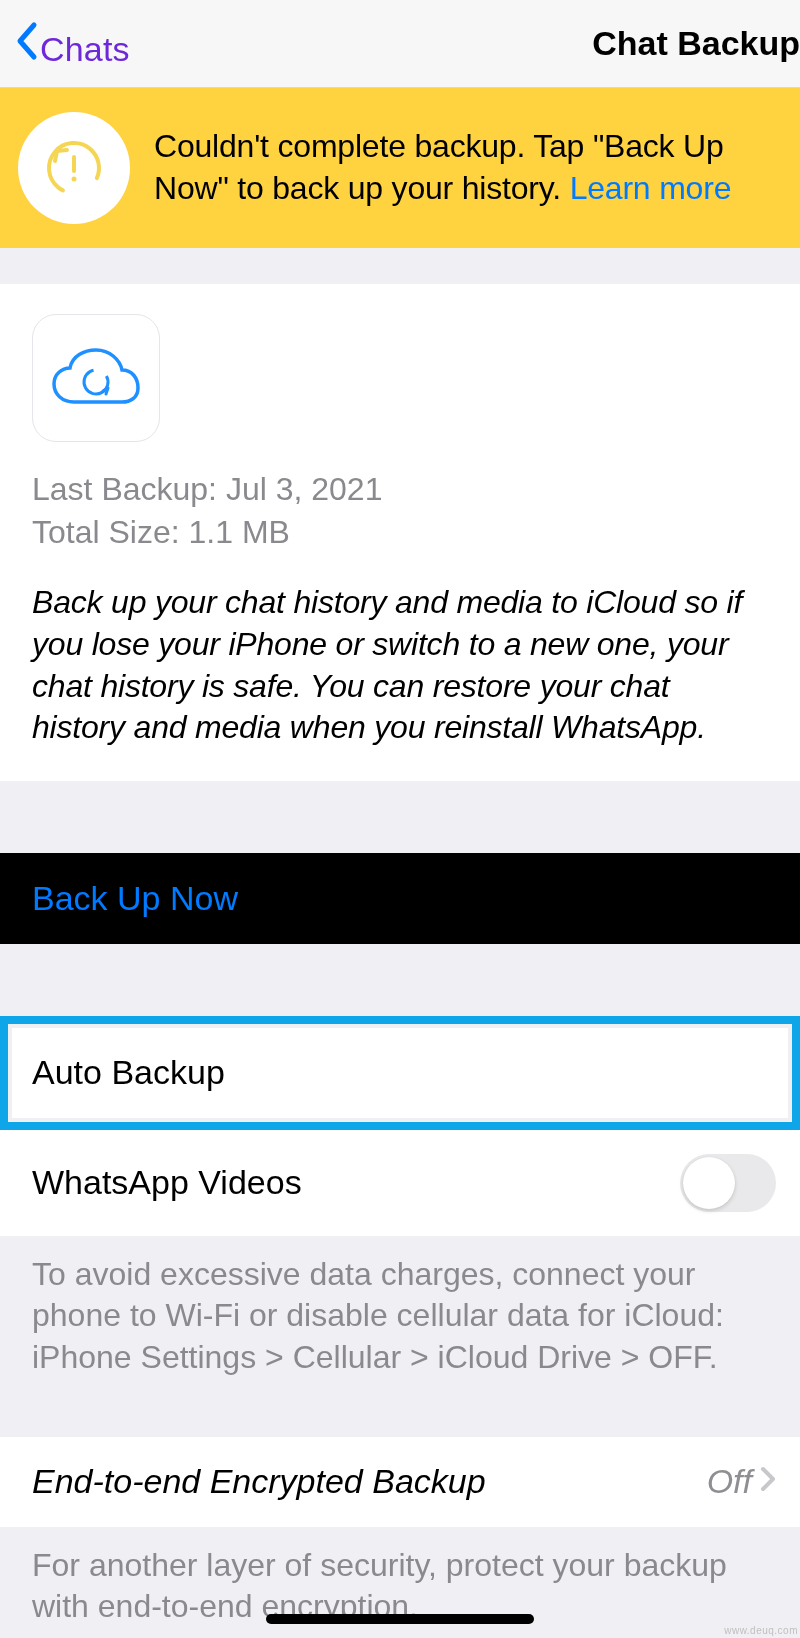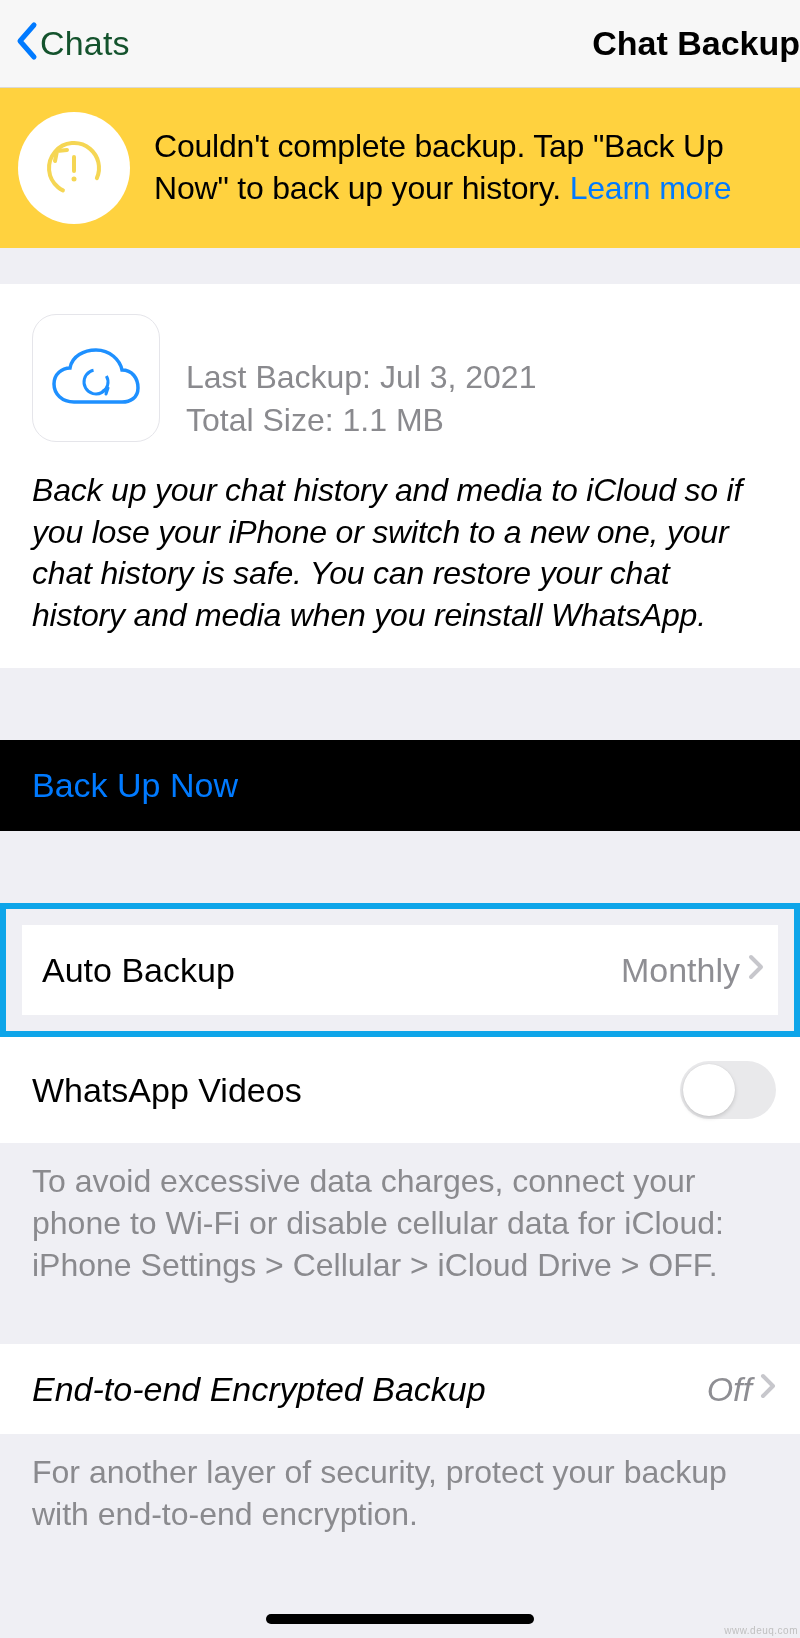--- a/index.html
+++ b/index.html
@@ -19,23 +19,23 @@
     .header {
       height: 88px;
       background: #f7f7f7;
       display: flex;
       align-items: center;
       position: relative;
       border-bottom: 1px solid #d9d9d9;
     }
     .back-btn {
       display: flex;
-      align-items: center;
+      align-items: flex-end;
       padding-left: 14px;
-      color: #14532d;
+      color: #6d28d9;
     }
     .back-chevron {
       font-size: 50px;
       font-weight: 400;
       line-height: 1;
     }
     .back-label {
       font-size: 34px;
       margin-left: 2px;
       letter-spacing: 0.2px;
@@ -78,23 +78,24 @@
     }
     .section {
       background: #fff;
     }
     .info-section {
       padding: 30px 32px 32px 32px;
       margin-top: 36px;
     }
     .info-header {
       display: flex;
-      align-items: flex-end;
+      align-items: flex-start;
       gap: 26px;
       margin-bottom: 28px;
+      flex-direction: column;
     }
     .cloud-icon-box {
       width: 128px;
       height: 128px;
       border: 1px solid #e5e5ea;
       border-radius: 24px;
       display: flex;
       align-items: center;
       justify-content: center;
       flex-shrink: 0;
@@ -141,22 +142,22 @@
     .row-value {
       color: #8e8e93;
       font-size: 34px;
     }
     .chevron-right {
       color: #c7c7cc;
       font-size: 30px;
       font-weight: 600;
     }
     .highlight-box {
-      border: 6px solid #0ea5e9;
-      padding: 16px;
+      border: 8px solid #0ea5e9;
+      padding: 4px;
     }
     .highlight-box .list-row {
       padding: 14px 14px 14px 20px;
     }
     .toggle {
       width: 96px;
       height: 58px;
       background: #e9e9eb;
       border-radius: 29px;
       position: relative;
@@ -245,28 +246,20 @@
   </div>
   <div class="info-desc">Back up your chat history and media to iCloud so if you lose your iPhone or switch to a new one, your chat history is safe. You can restore your chat history and media when you reinstall WhatsApp.</div>
 </div>
 
 <div class="action-row">Back Up Now</div>
 
 <div class="list-group">
   <div class="highlight-box">
     <div class="list-row">
       <span class="row-label">Auto Backup</span>
-      <span class="row-right">
-        <span class="row-value">Monthly</span>
-        <span class="chevron-right">
-          <svg width="16" height="26" viewBox="0 0 16 26">
-              <path d="M3 3 L13 13 L3 23" stroke="#c7c7cc" stroke-width="4" fill="none" stroke-linecap="round" stroke-linejoin="round"></path>
-            </svg>
-        </span>
-      </span>
     </div>
   </div>
   <div class="list-row">
     <span class="row-label">WhatsApp Videos</span>
     <div class="toggle">
       <div class="toggle-knob"></div>
     </div>
   </div>
 </div>
 

